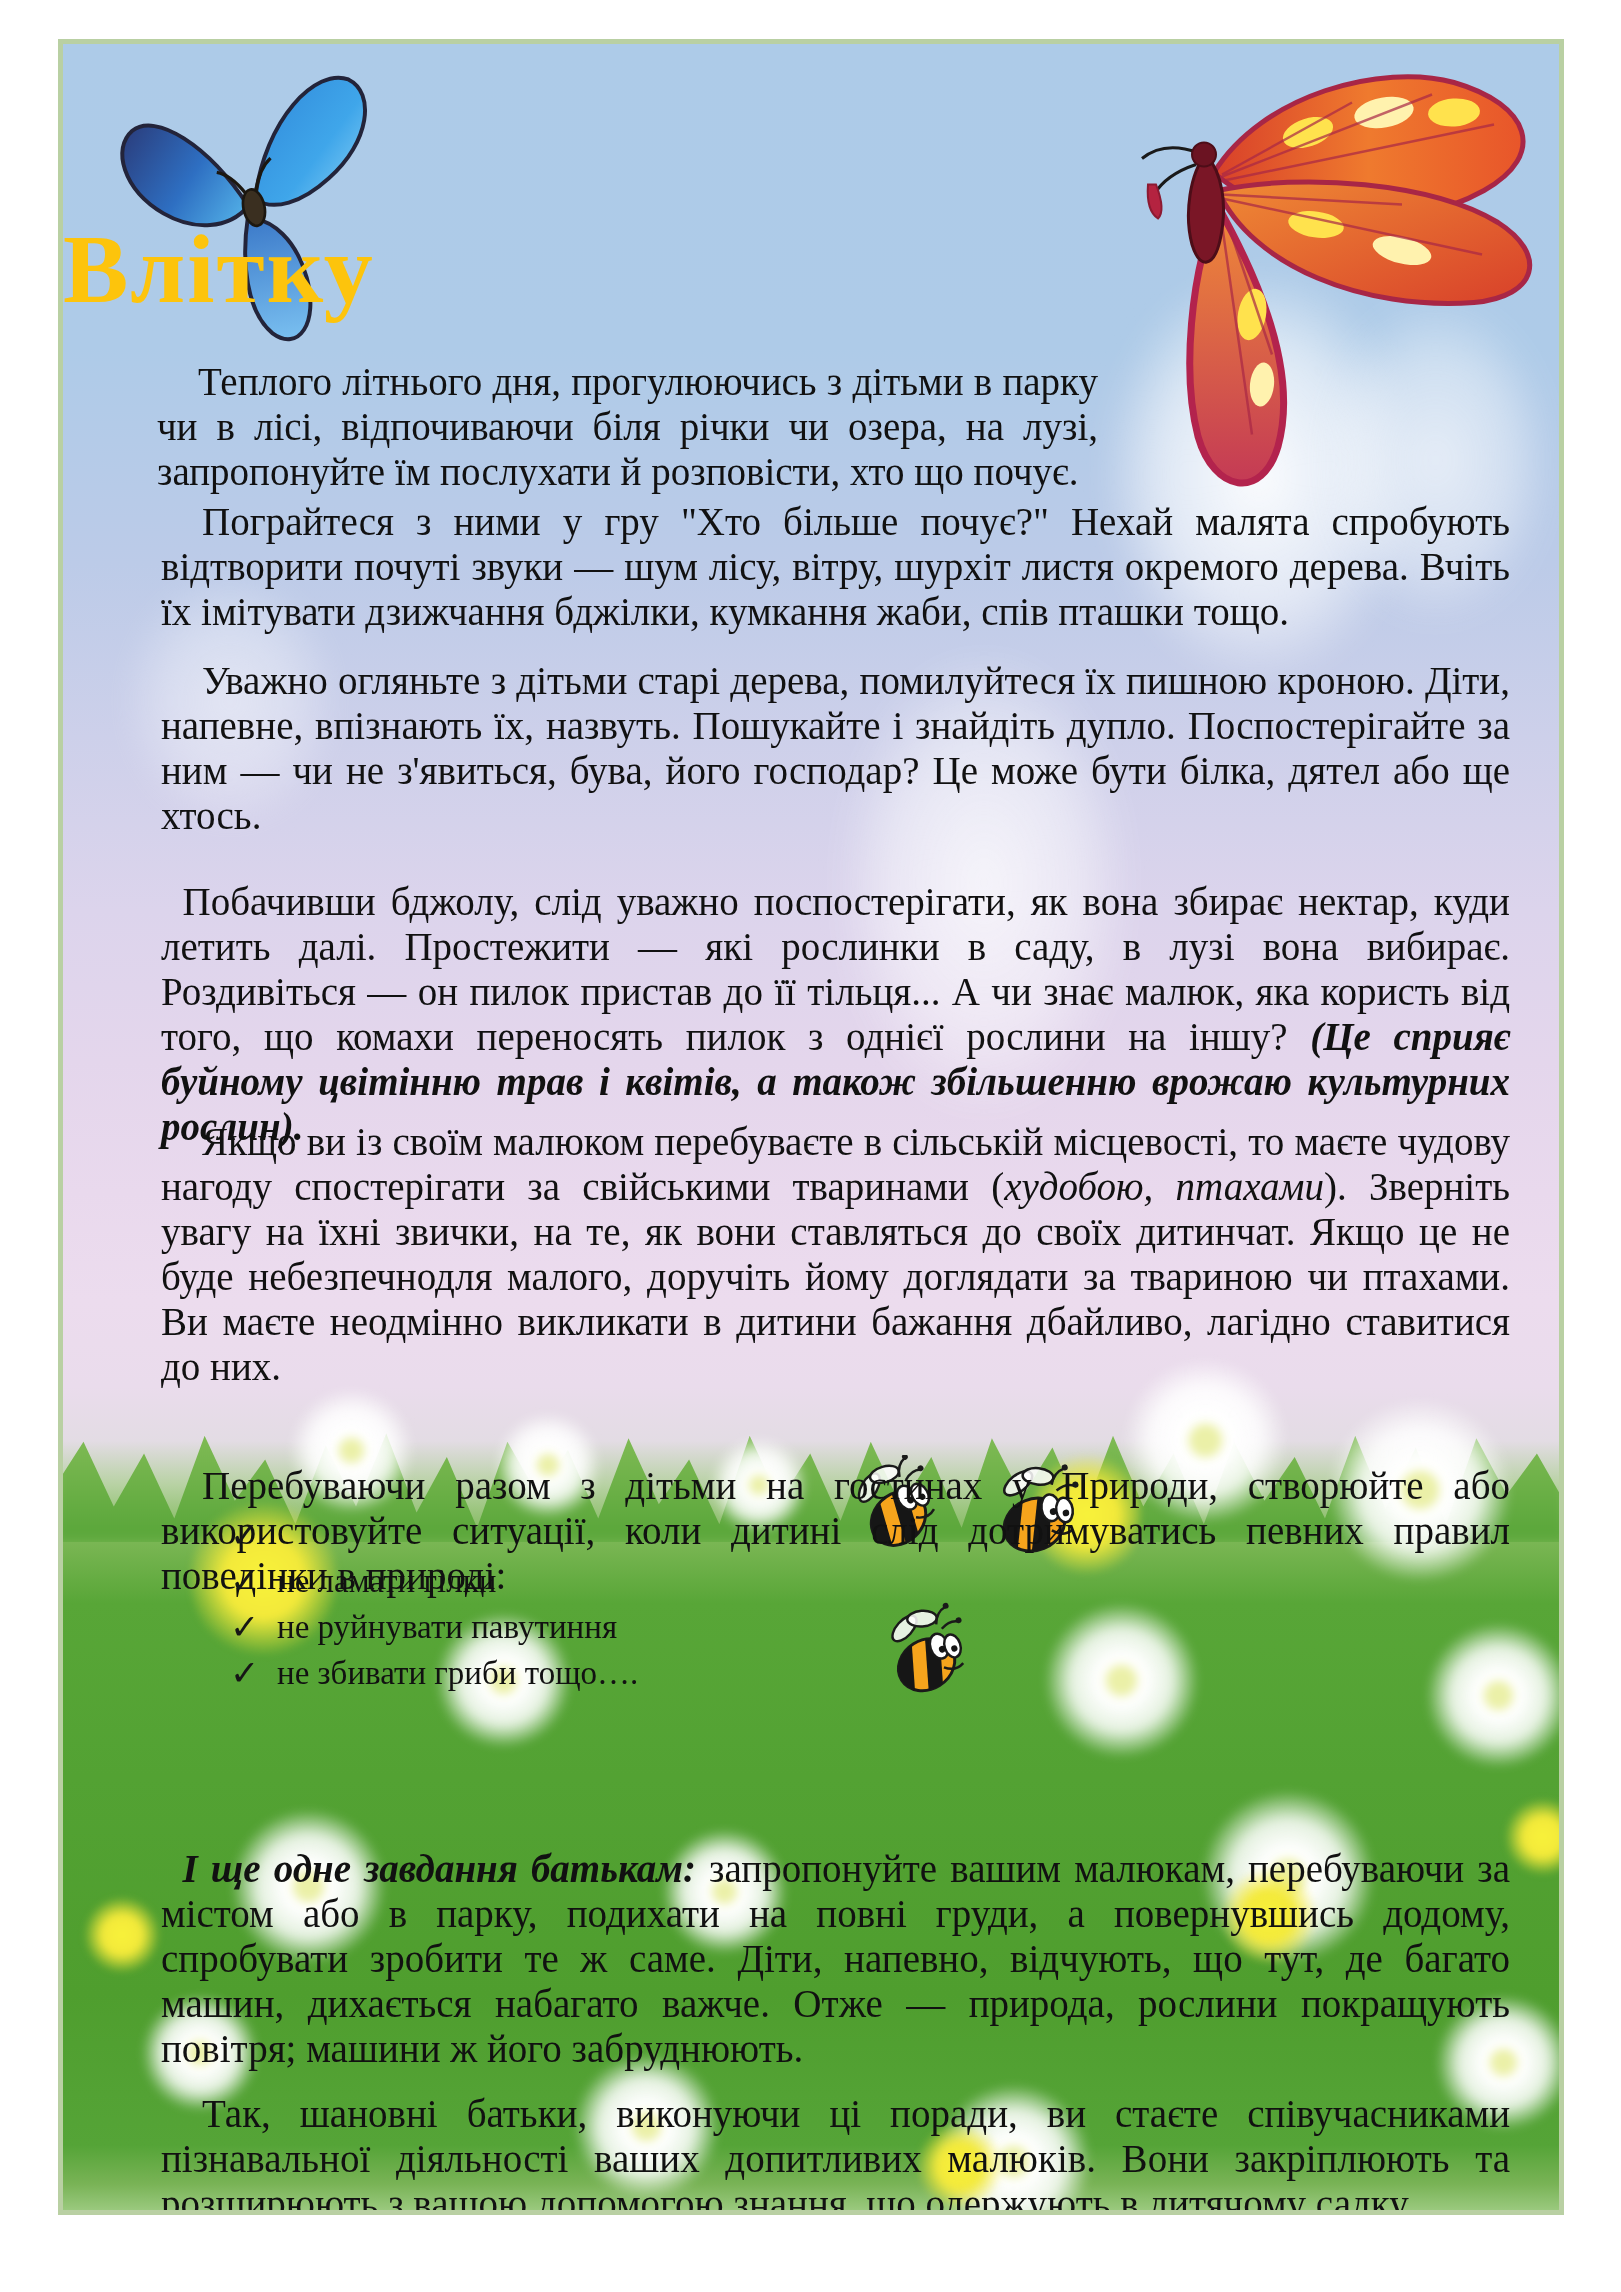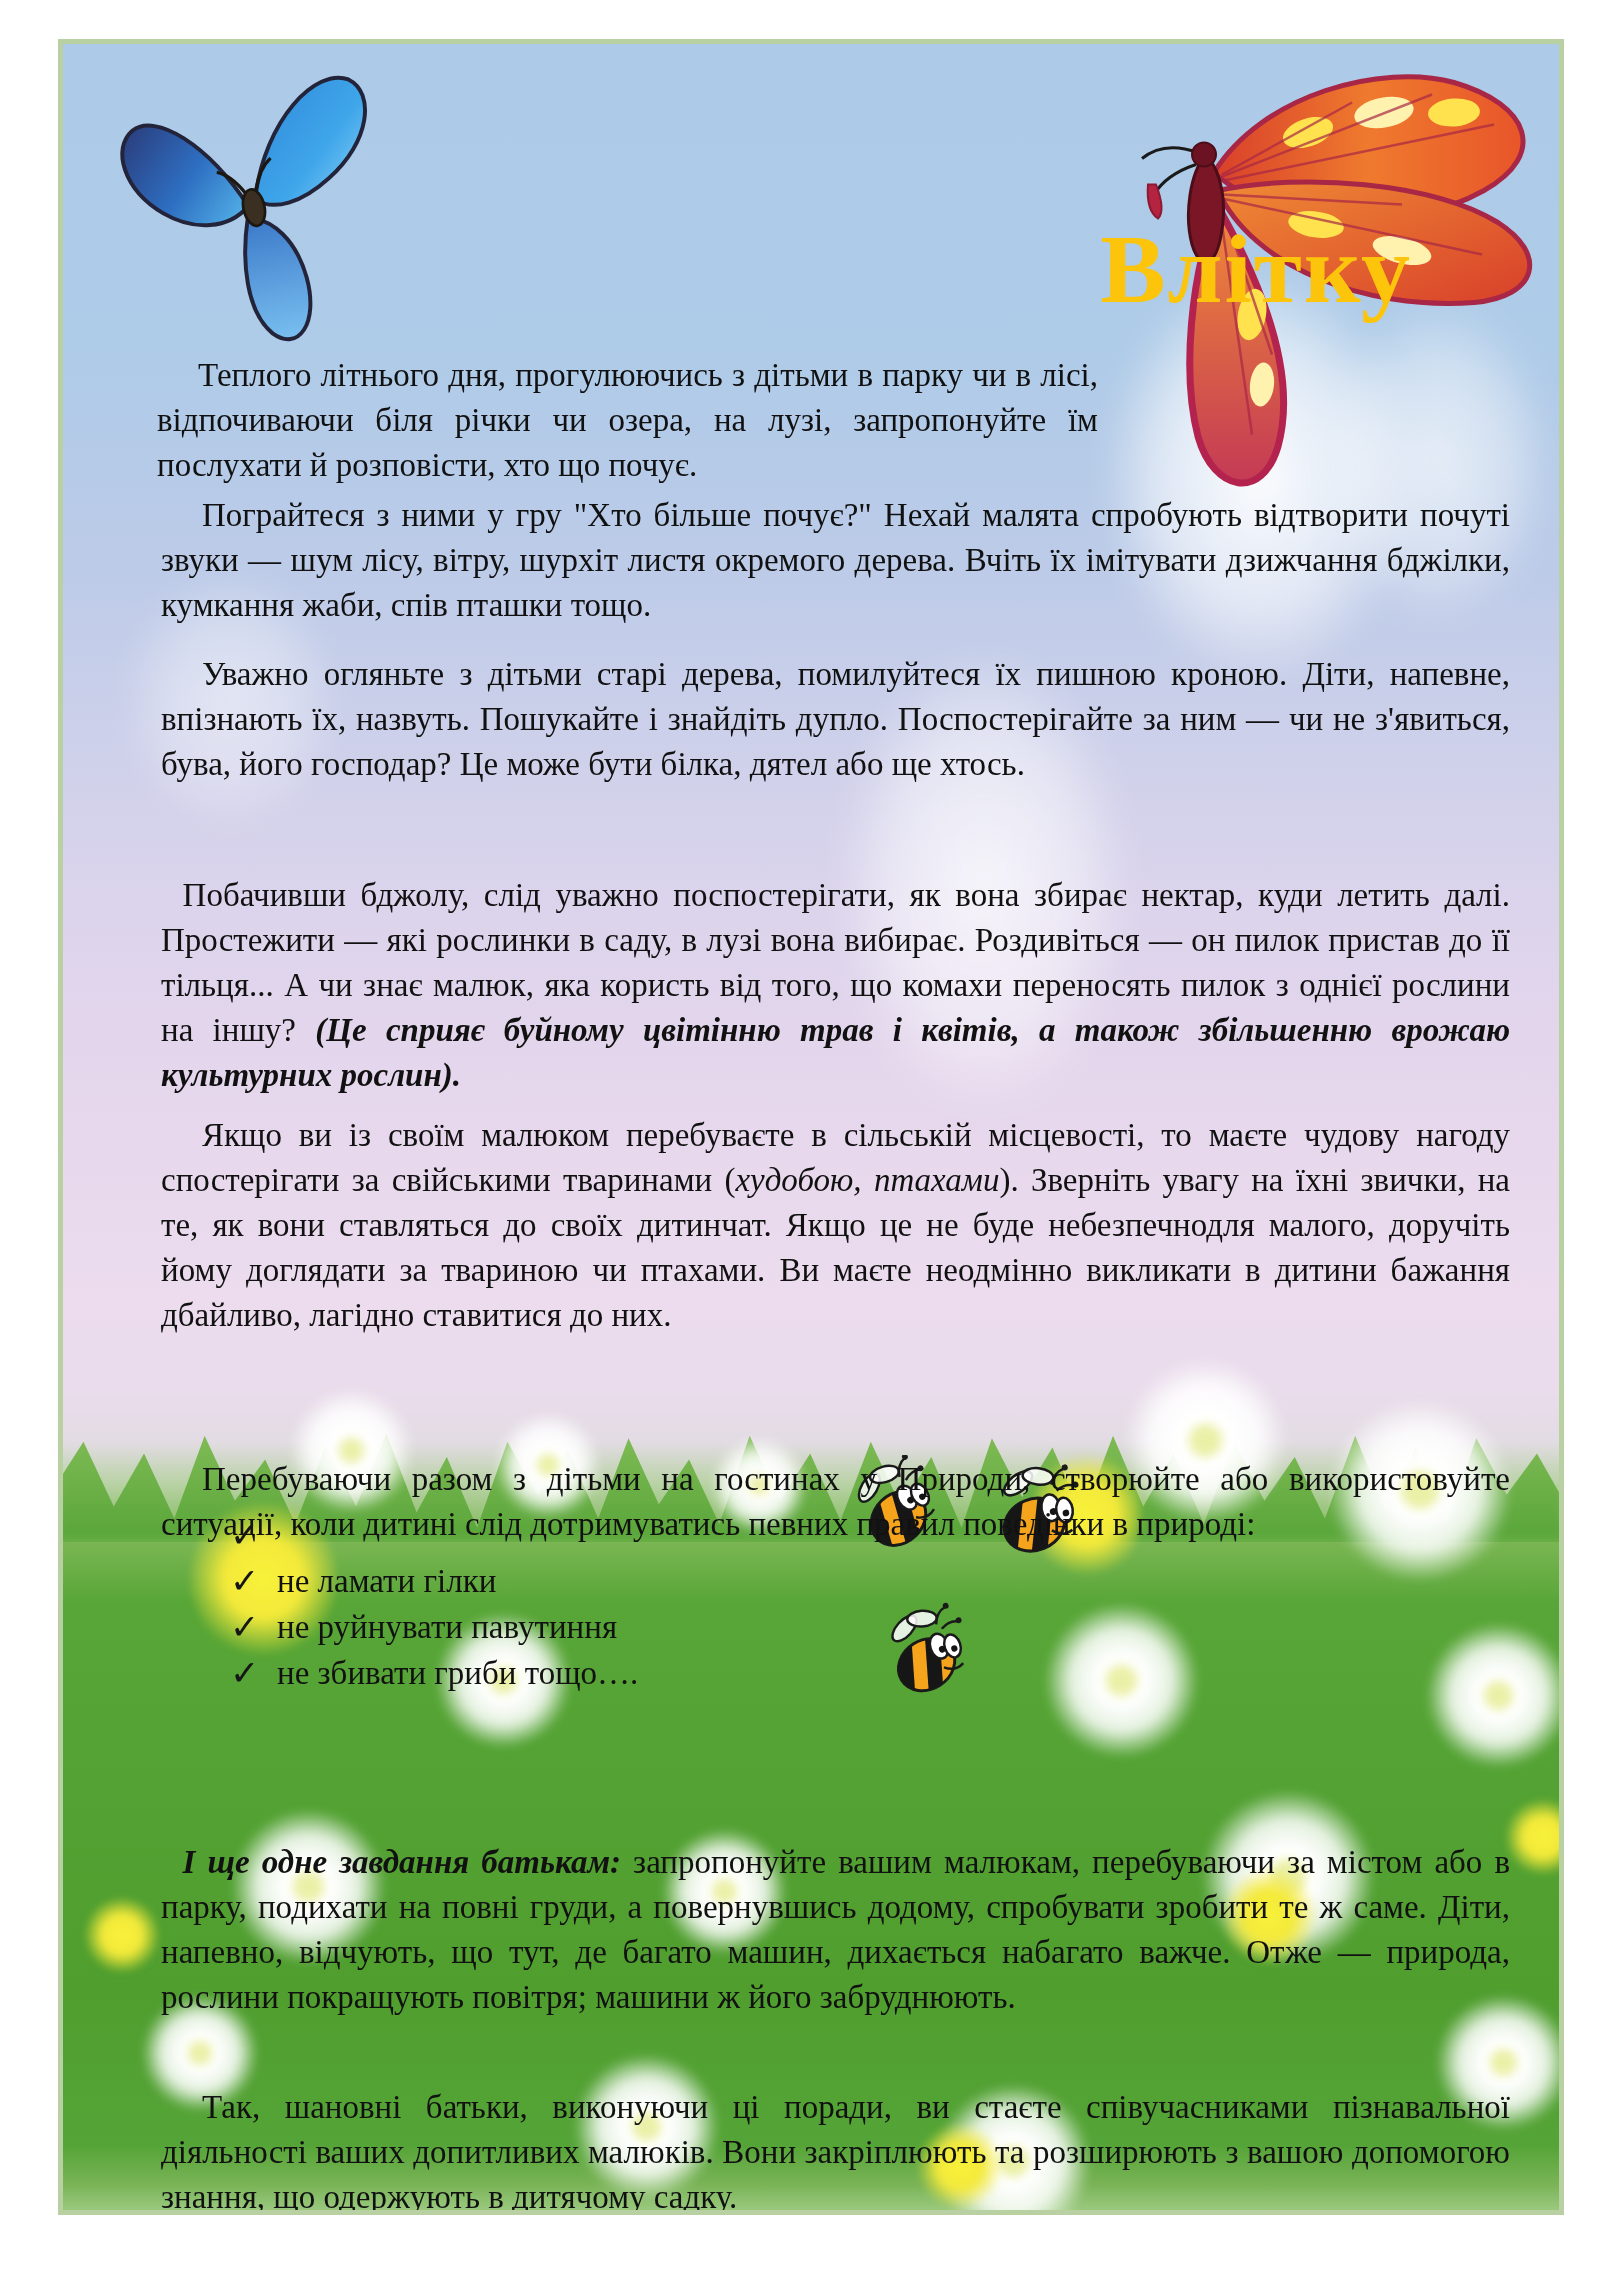--- a/index.html
+++ b/index.html
@@ -28,32 +28,32 @@
       border-radius:50%;background:rgba(233,238,160,.9);}
   .dandelion{position:absolute;border-radius:50%;
       background:radial-gradient(circle, #f8f23a 0%, #f3e93a 35%, rgba(243,233,58,0) 70%);
       filter:blur(3.9px);}
   .grass-top{
       position:absolute;left:-9.8px;top:1380px;width:1514px;height:118px;
       background:linear-gradient(#84bd58,#57a538);filter:blur(5.9px);
       clip-path:polygon(0% 100%,0% 55%,2% 15%,4% 70%,6% 25%,8% 80%,10% 10%,12% 65%,14% 30%,16% 85%,18% 18%,20% 70%,22% 8%,24% 75%,26% 28%,28% 88%,30% 15%,32% 60%,34% 22%,36% 80%,38% 12%,40% 68%,42% 30%,44% 85%,46% 10%,48% 65%,50% 25%,52% 82%,54% 15%,56% 70%,58% 28%,60% 88%,62% 12%,64% 62%,66% 20%,68% 78%,70% 10%,72% 70%,74% 25%,76% 85%,78% 15%,80% 65%,82% 28%,84% 80%,86% 10%,88% 72%,90% 20%,92% 85%,94% 12%,96% 60%,98% 25%,100% 70%,100% 100%);
   }
   .title{
-    position:absolute;top:110px;left:0;right:147px;text-align:right;
+    position:absolute;top:110px;left:0;right:147px;text-align:left;
     font-size:98px;font-weight:bold;line-height:1;color:#fdc40c;
     letter-spacing:2px;
   }
   .title::before{
     content:attr(data-text);position:absolute;left:0;right:0;top:0;
     text-align:center;-webkit-text-stroke:8.8px #4e9340;color:#4e9340;z-index:-1;
     letter-spacing:2px;
   }
   .para{
     position:absolute;left:98px;right:49px;
-    font-size:33px;line-height:45px;text-align:justify;text-indent:41px;
+    font-size:39px;line-height:45px;text-align:justify;text-indent:41px;
   }
   .p1{left:94px;right:461px;}
   .lead-italic{font-style:italic;font-weight:bold;}
   .em-italic{font-style:italic;font-weight:bold;}
   .soft-italic{font-style:italic;}
   .tab{display:inline-block;width:98px;}
   .gap{display:inline-block;width:98px;}
   .checklist{position:absolute;left:167px;right:59px;top:1468px;}
   .check-item{display:flex;align-items:flex-start;font-size:33px;line-height:46px;}
   .check-glyph{width:47px;font-weight:bold;font-size:35px;color:#161616;

